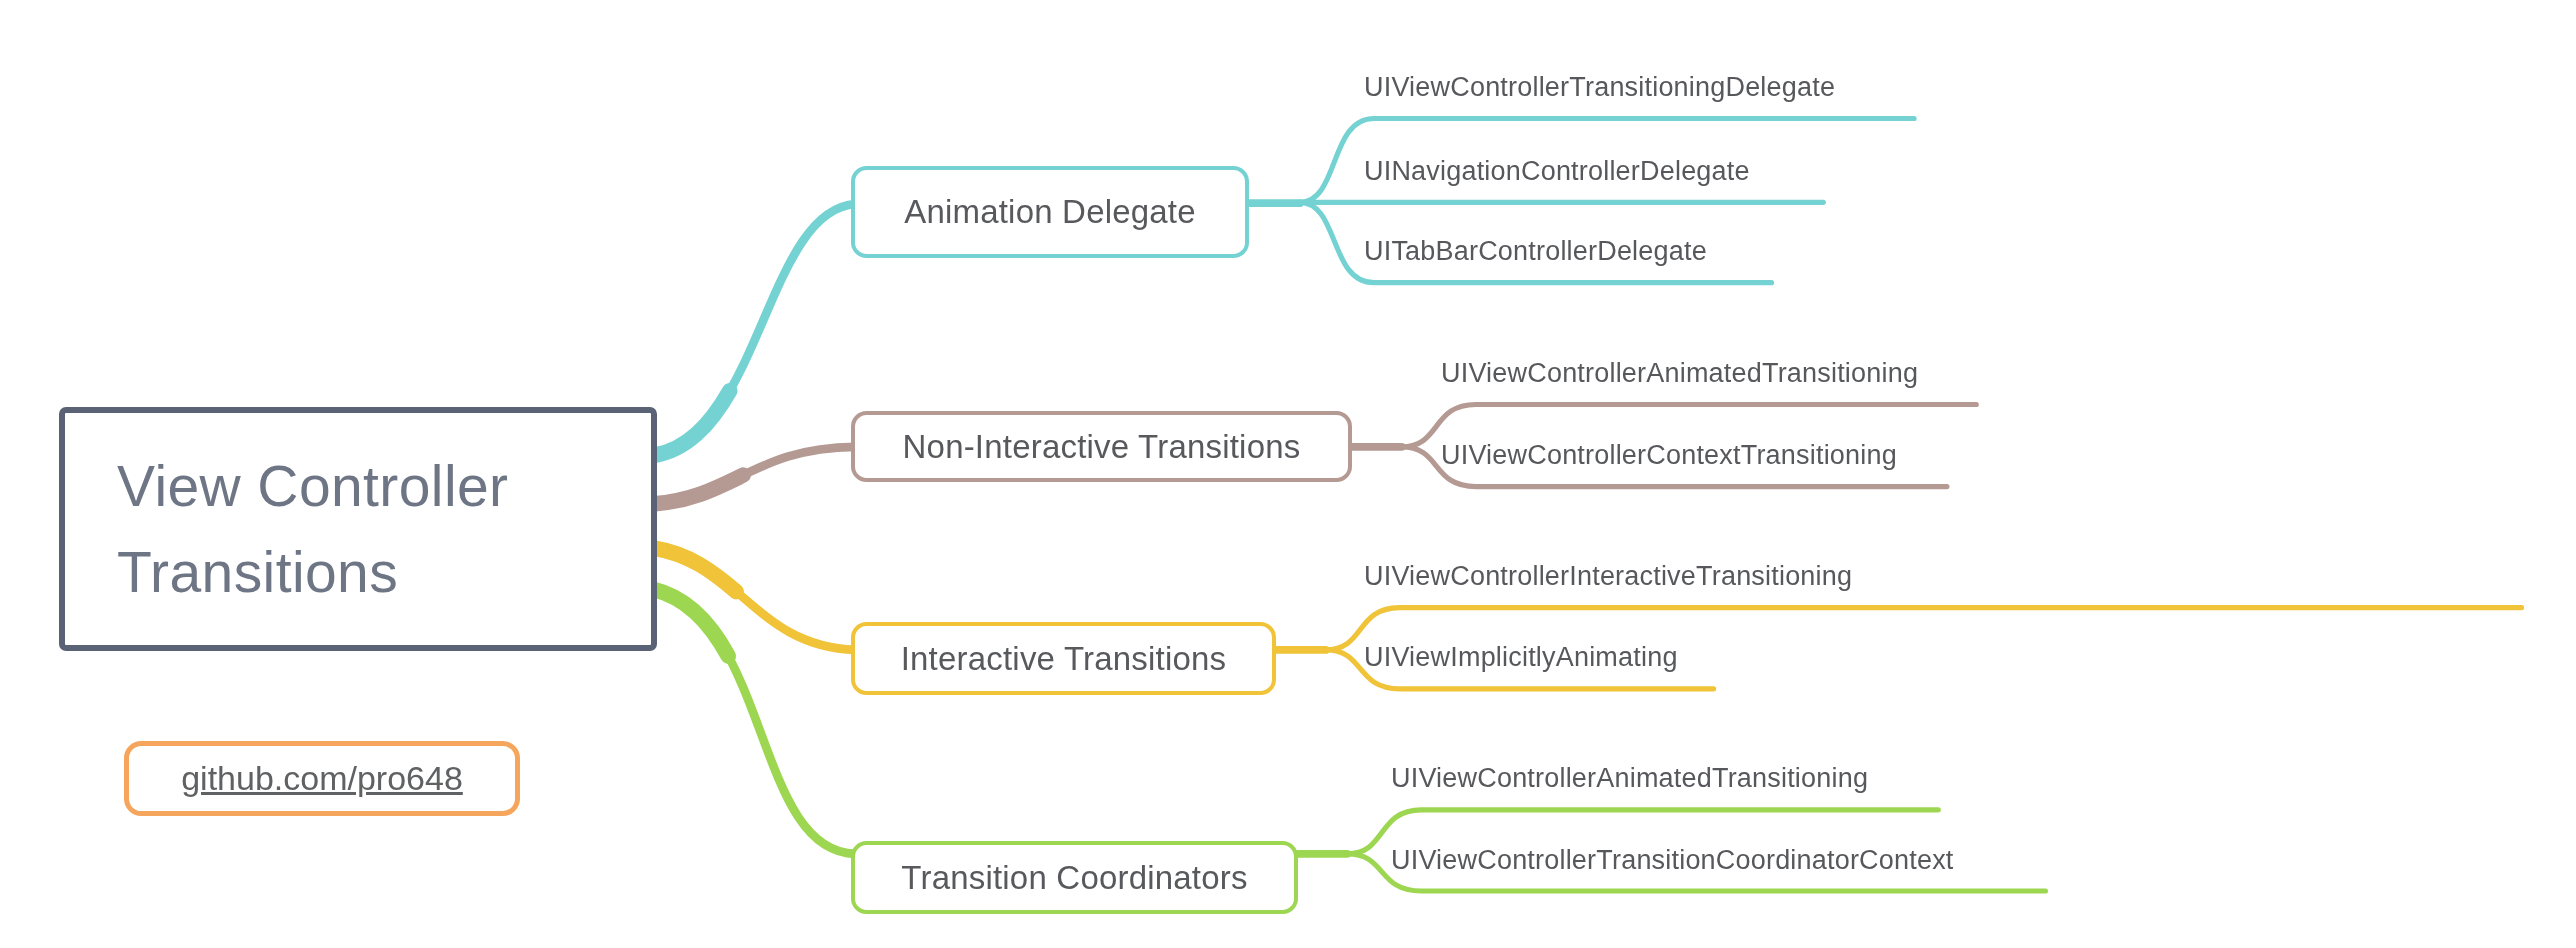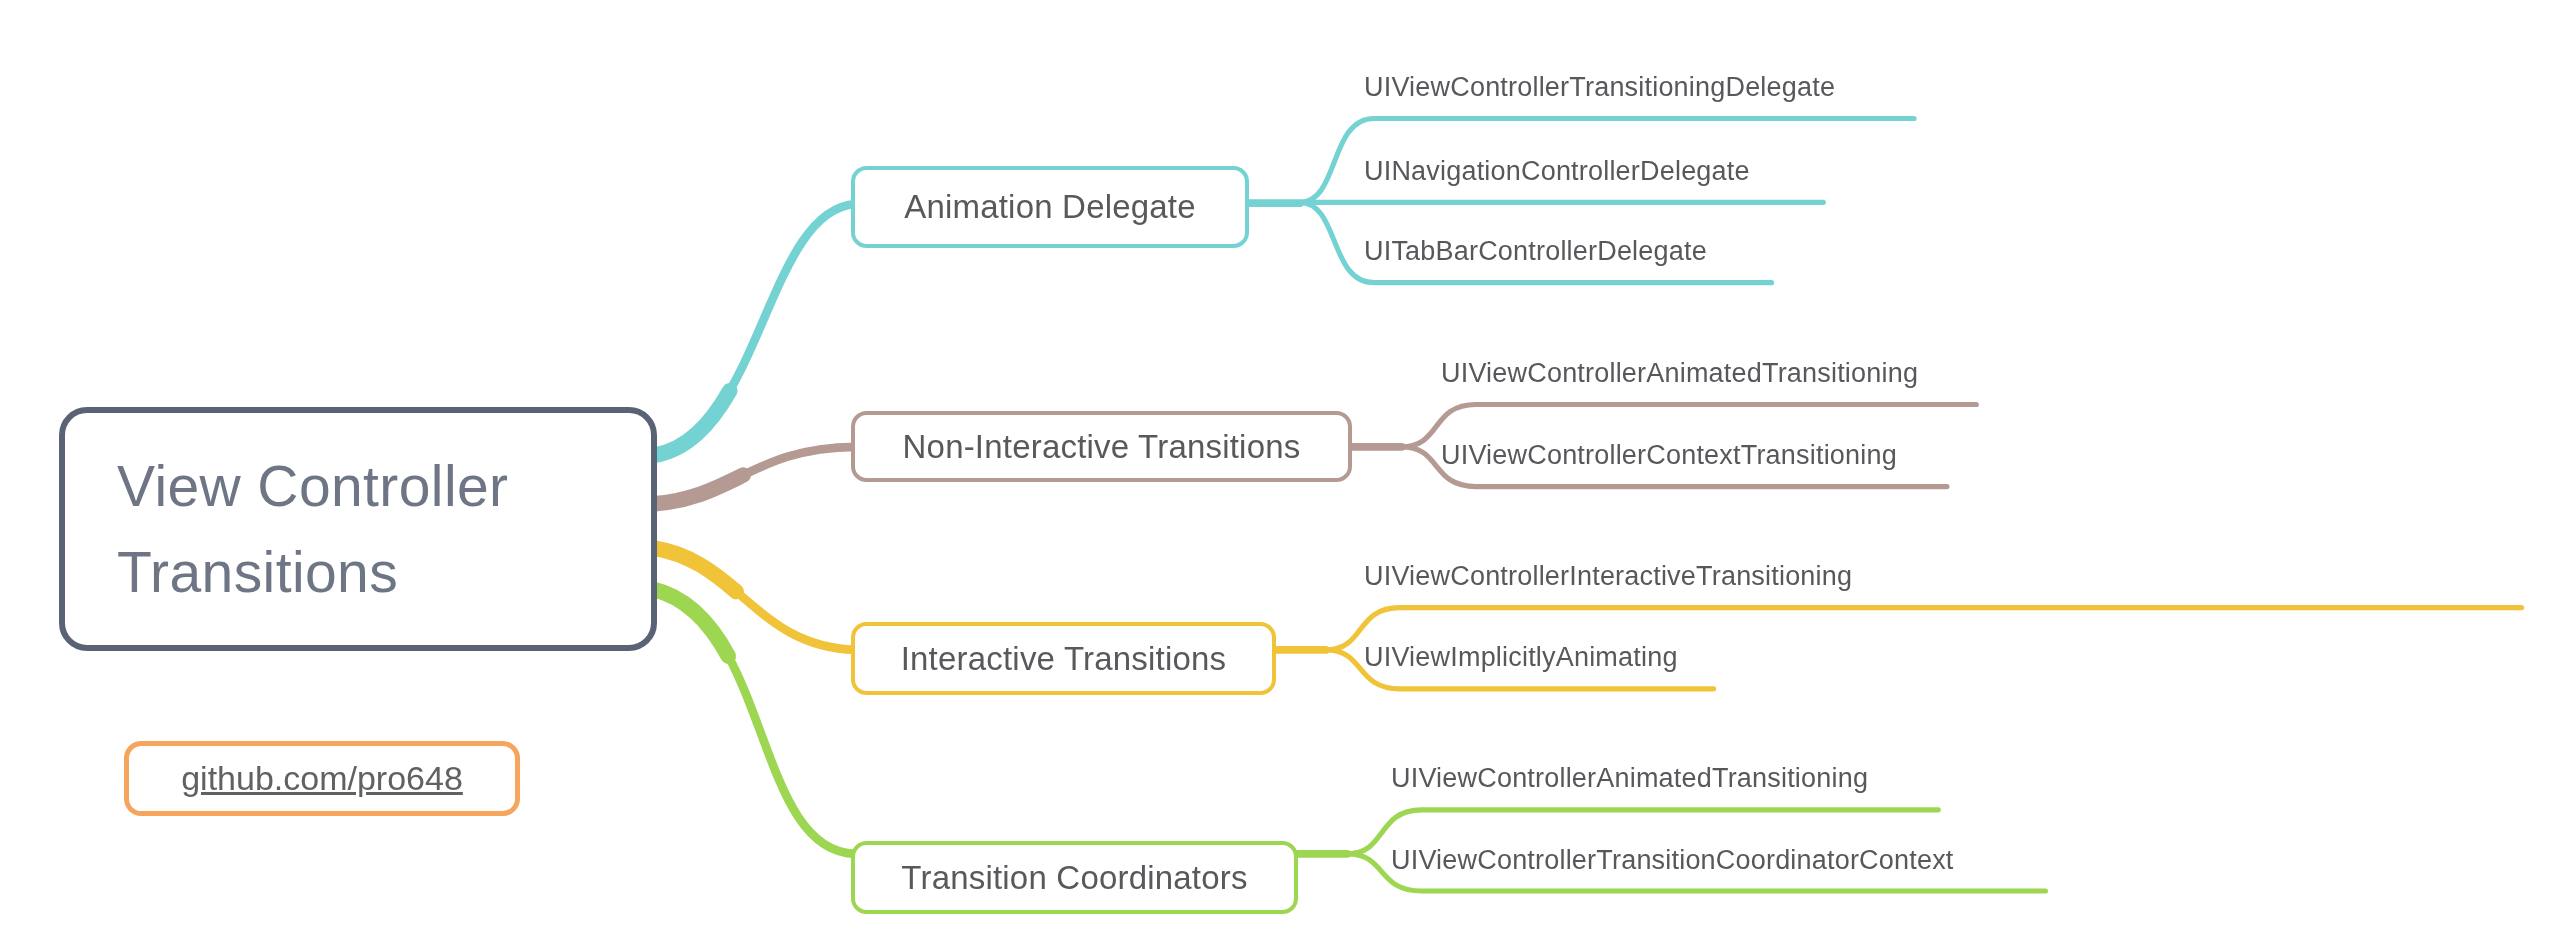--- a/index.html
+++ b/index.html
@@ -16,32 +16,32 @@
   .node{
     position:absolute;
     background:#ffffff;
     border-style:solid;
     display:flex;align-items:center;justify-content:center;
     box-sizing:border-box;
     color:#58595c;
   }
   .root-node{
     left:59px;top:407px;width:598px;height:244px;
-    border:6px solid #5a6375;border-radius:28px;
+    border:6px solid #5a6375;border-radius:7px;
     font-size:57px;line-height:86px;color:#6e7685;
     justify-content:flex-start;
     padding-left:52px;padding-right:78px;
     letter-spacing:0.4px;
   }
   .branch-node{
     border-width:4.3px;border-radius:15.6px;
     font-size:33px;letter-spacing:0.2px;
     color:#58595c;
   }
-  .node-animation-delegate{left:851px;top:166px;width:398px;height:82px;border-color:#74d3d2;}
+  .node-animation-delegate{left:851px;top:166px;width:398px;height:92px;border-color:#74d3d2;}
   .node-non-interactive  {left:851px;top:411px;width:501px;height:71px;border-color:#b49a92;}
   .node-interactive      {left:851px;top:614px;width:425px;height:73px;border-color:#f0c338;margin-top:8px;}
   .node-coordinators     {left:851px;top:817px;width:447px;height:73px;border-color:#9dd650;margin-top:24px;}
 
   .child-label{
     position:absolute;
     font-size:27px;line-height:35px;
     color:#57585b;white-space:nowrap;
     letter-spacing:0.2px;
   }

